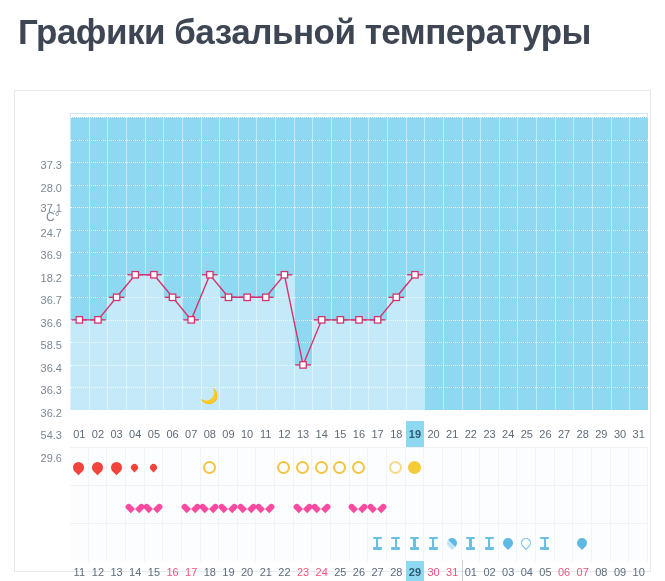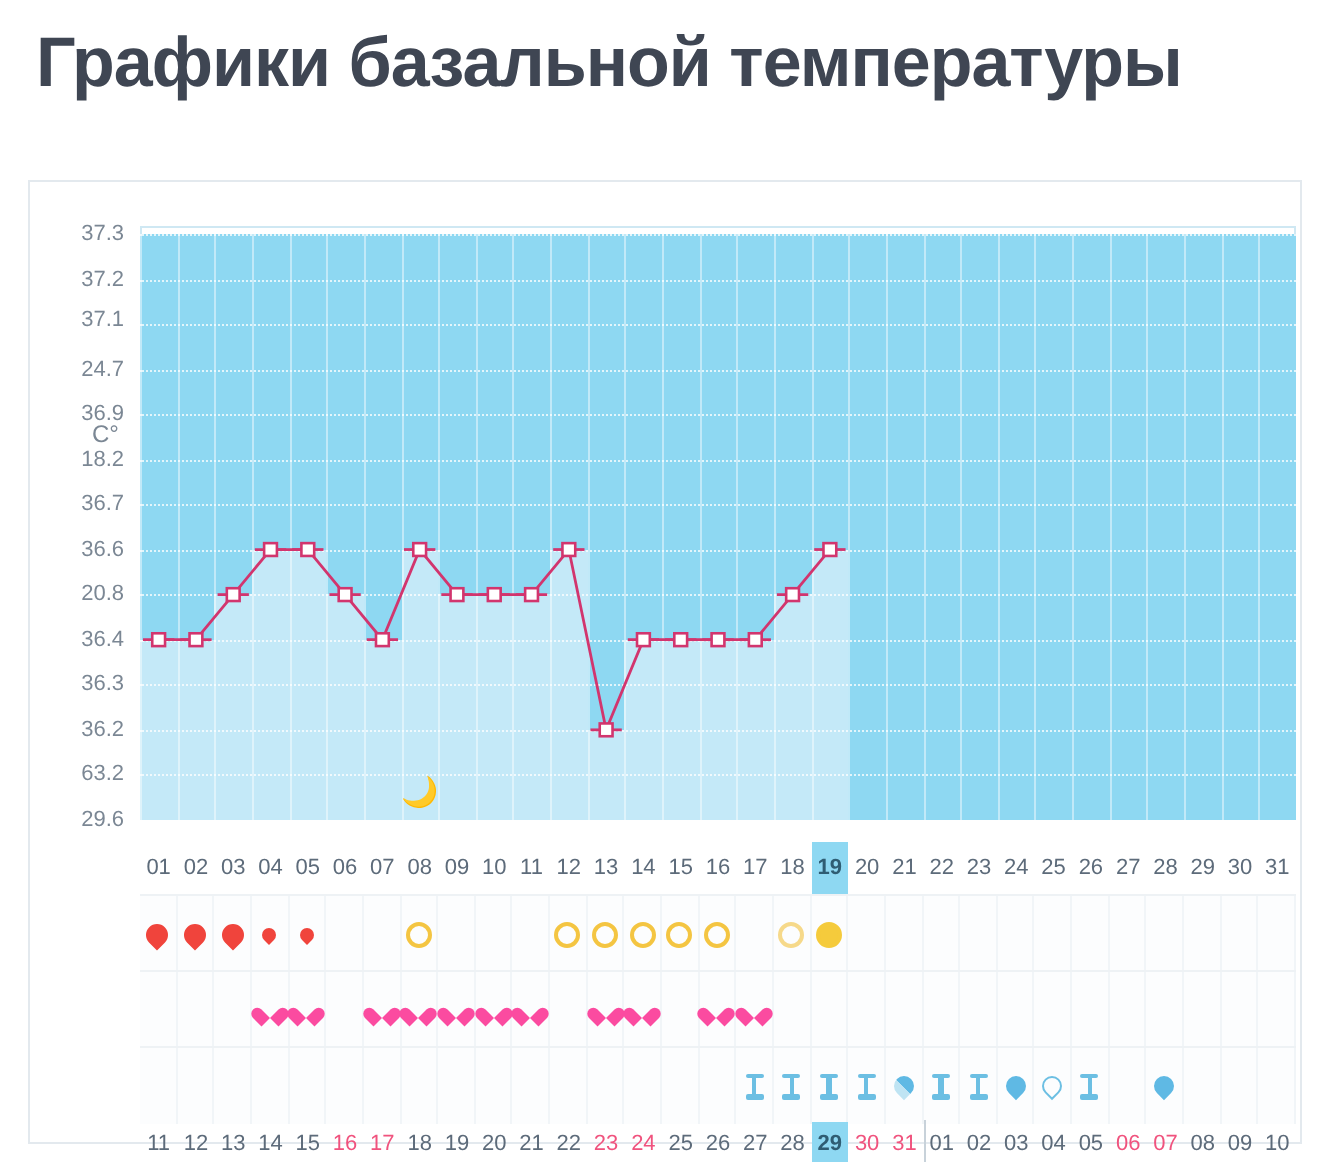--- a/index.html
+++ b/index.html
@@ -26,20 +26,21 @@
     box-sizing:border-box;
   }
   
   #plot-wrap{position:absolute;left:0;top:0;width:637px;height:330px;}
   #yaxis{position:absolute;left:0;top:0;width:55px;height:330px;}
   .ylabel{
     position:absolute;right:8px;
     font-size:11px;color:#7b8794;
     transform:translateY(-50%);
     white-space:nowrap;
+    margin-top:48px;
   }
   #unit-label{
     position:absolute;left:31px;top:119px;
     font-size:12px;color:#7b8794;
   }
   #plot{
     position:absolute;left:55px;top:26px;
     width:578px;height:293px;
     background:#8ed8f2;
     overflow:hidden;
@@ -157,32 +158,32 @@
 <body>
 
 <div id="page-title">Графики базальной температуры</div>
 
 <div id="chart-card">
 
   <div id="plot-wrap">
     <div id="unit-label">C°</div>
     <div id="yaxis">
         <div class="ylabel" style="top: 26px;">37.3</div>
-        <div class="ylabel" style="top: 48.5385px;">37.2</div>
+        <div class="ylabel" style="top: 48.5385px;">28.0</div>
         <div class="ylabel" style="top: 69px;">37.1</div>
         <div class="ylabel" style="top: 93.6154px;">24.7</div>
         <div class="ylabel" style="top: 116.154px;">36.9</div>
         <div class="ylabel" style="top: 138.692px;">18.2</div>
         <div class="ylabel" style="top: 161.231px;">36.7</div>
         <div class="ylabel" style="top: 183.769px;">36.6</div>
-        <div class="ylabel" style="top: 206.308px;">20.8</div>
+        <div class="ylabel" style="top: 206.308px;">58.5</div>
         <div class="ylabel" style="top: 228.846px;">36.4</div>
         <div class="ylabel" style="top: 251.385px;">36.3</div>
         <div class="ylabel" style="top: 273.923px;">36.2</div>
-        <div class="ylabel" style="top: 296.462px;">63.2</div>
+        <div class="ylabel" style="top: 296.462px;">54.3</div>
         <div class="ylabel" style="top: 319px;">29.6</div>
       </div>
     <div id="plot-top-white"></div>
     <div id="plot">
         <div class="filled-col" style="left: 335.613px; width: 18.6452px; height: 135.231px;"></div>
         <div class="filled-col" style="left: 316.968px; width: 18.6452px; height: 112.692px;"></div>
         <div class="filled-col" style="left: 298.323px; width: 18.6452px; height: 90.1538px;"></div>
         <div class="filled-col" style="left: 279.677px; width: 18.6452px; height: 90.1538px;"></div>
         <div class="filled-col" style="left: 261.032px; width: 18.6452px; height: 90.1538px;"></div>
         <div class="filled-col" style="left: 242.387px; width: 18.6452px; height: 90.1538px;"></div>

